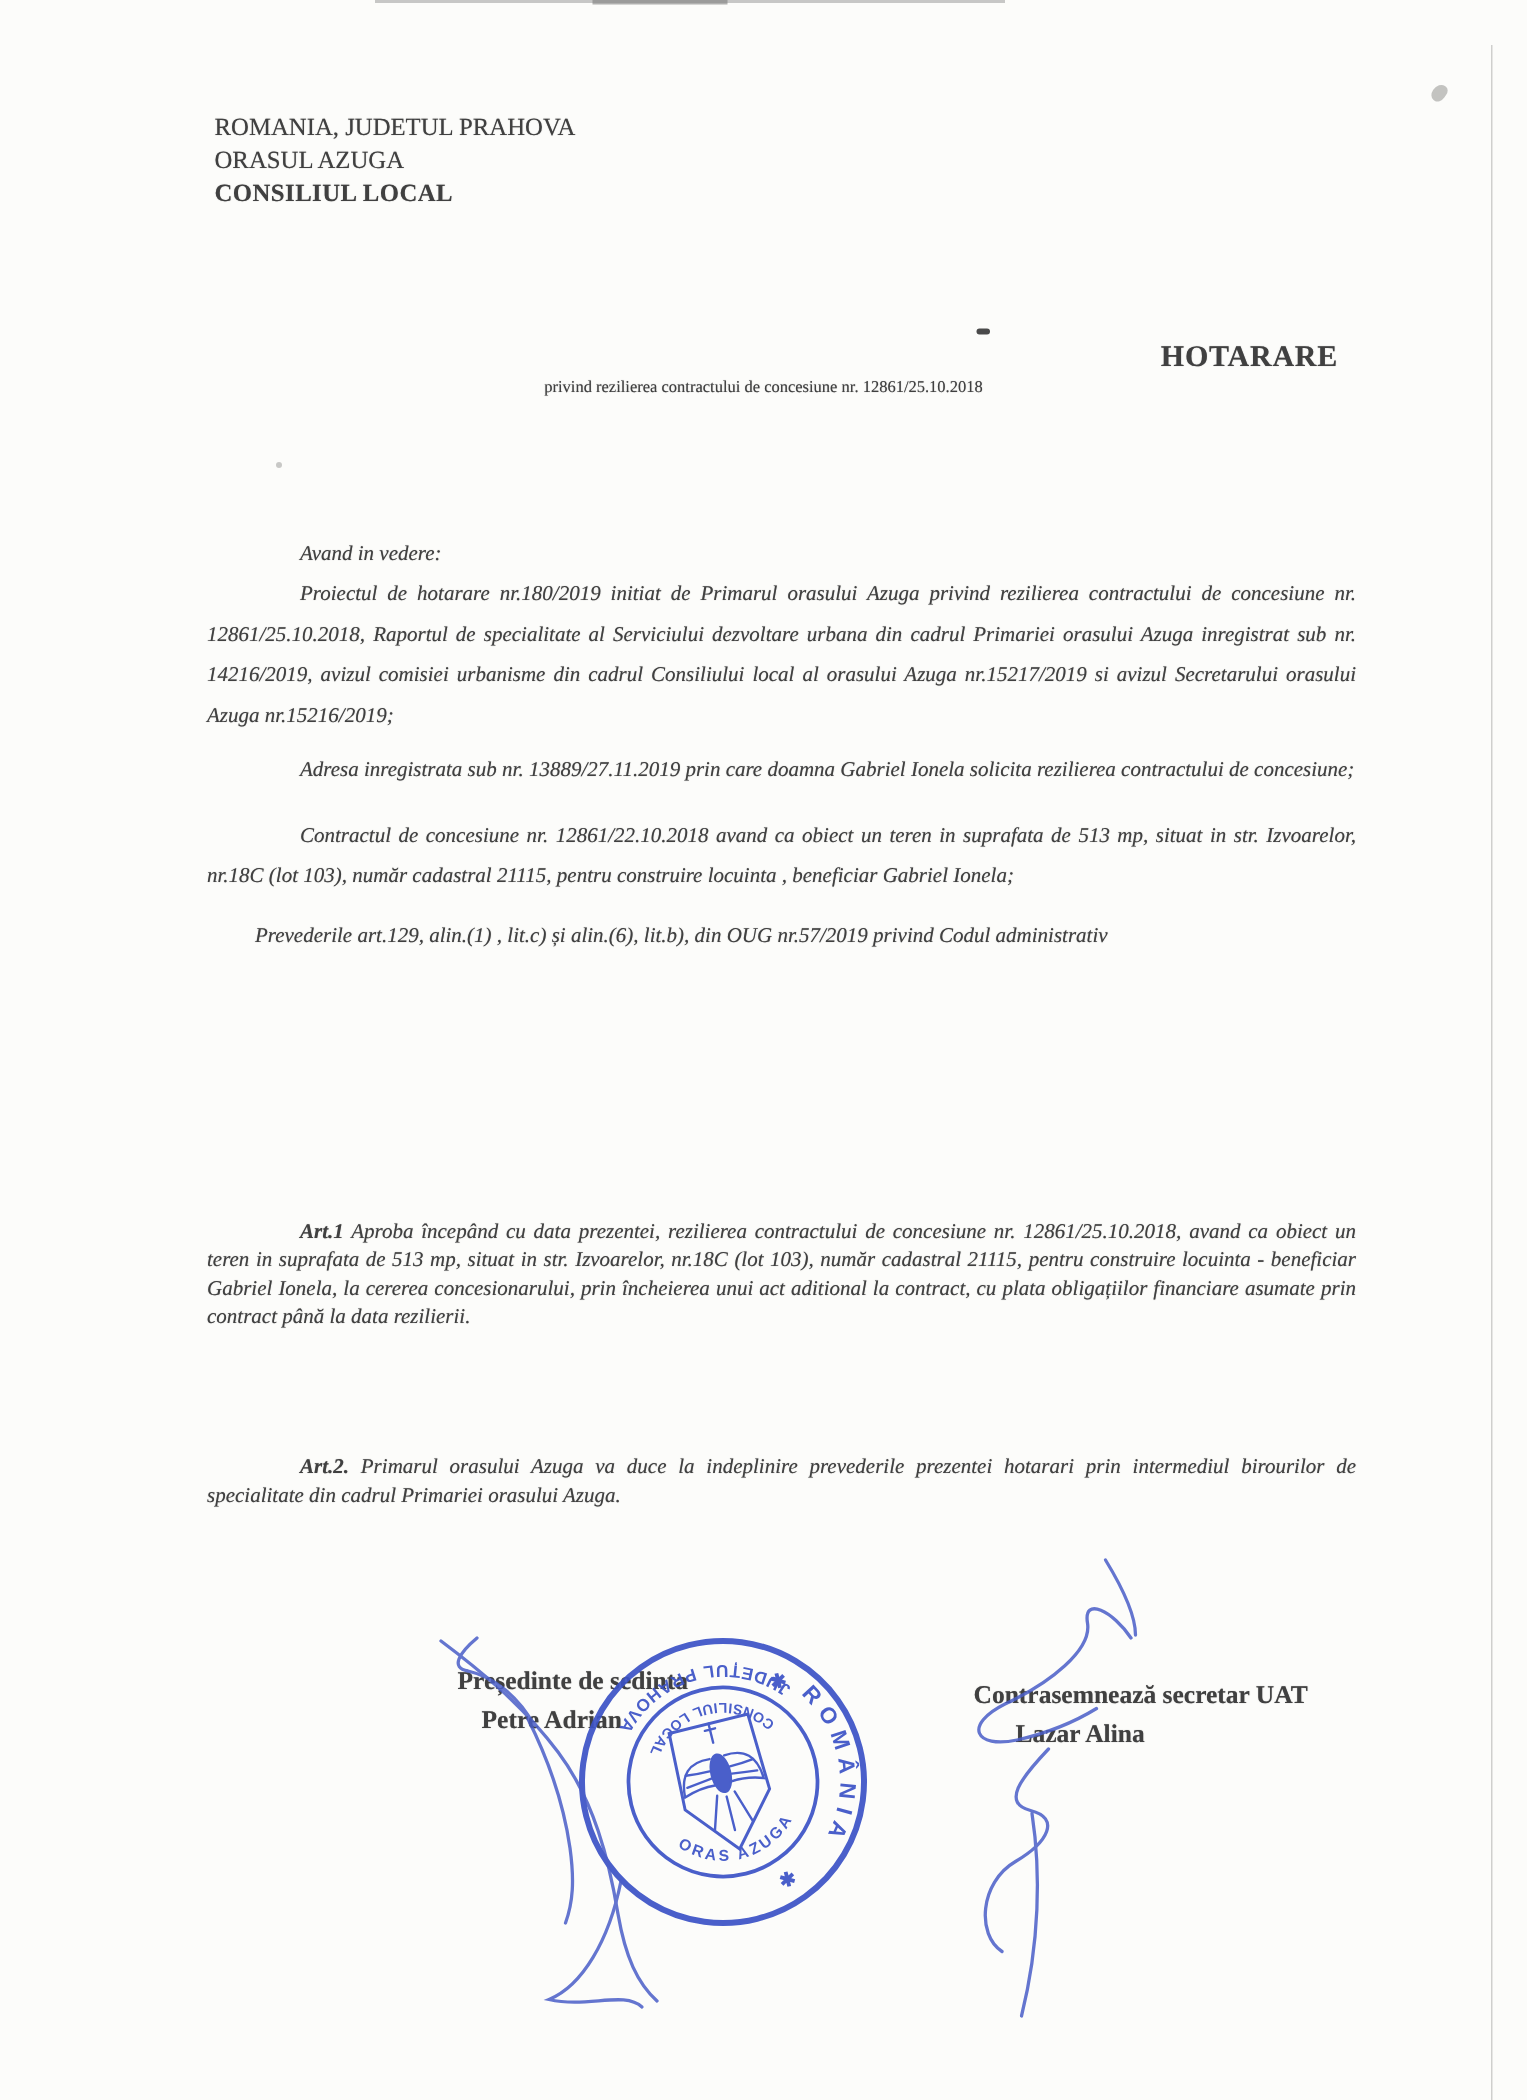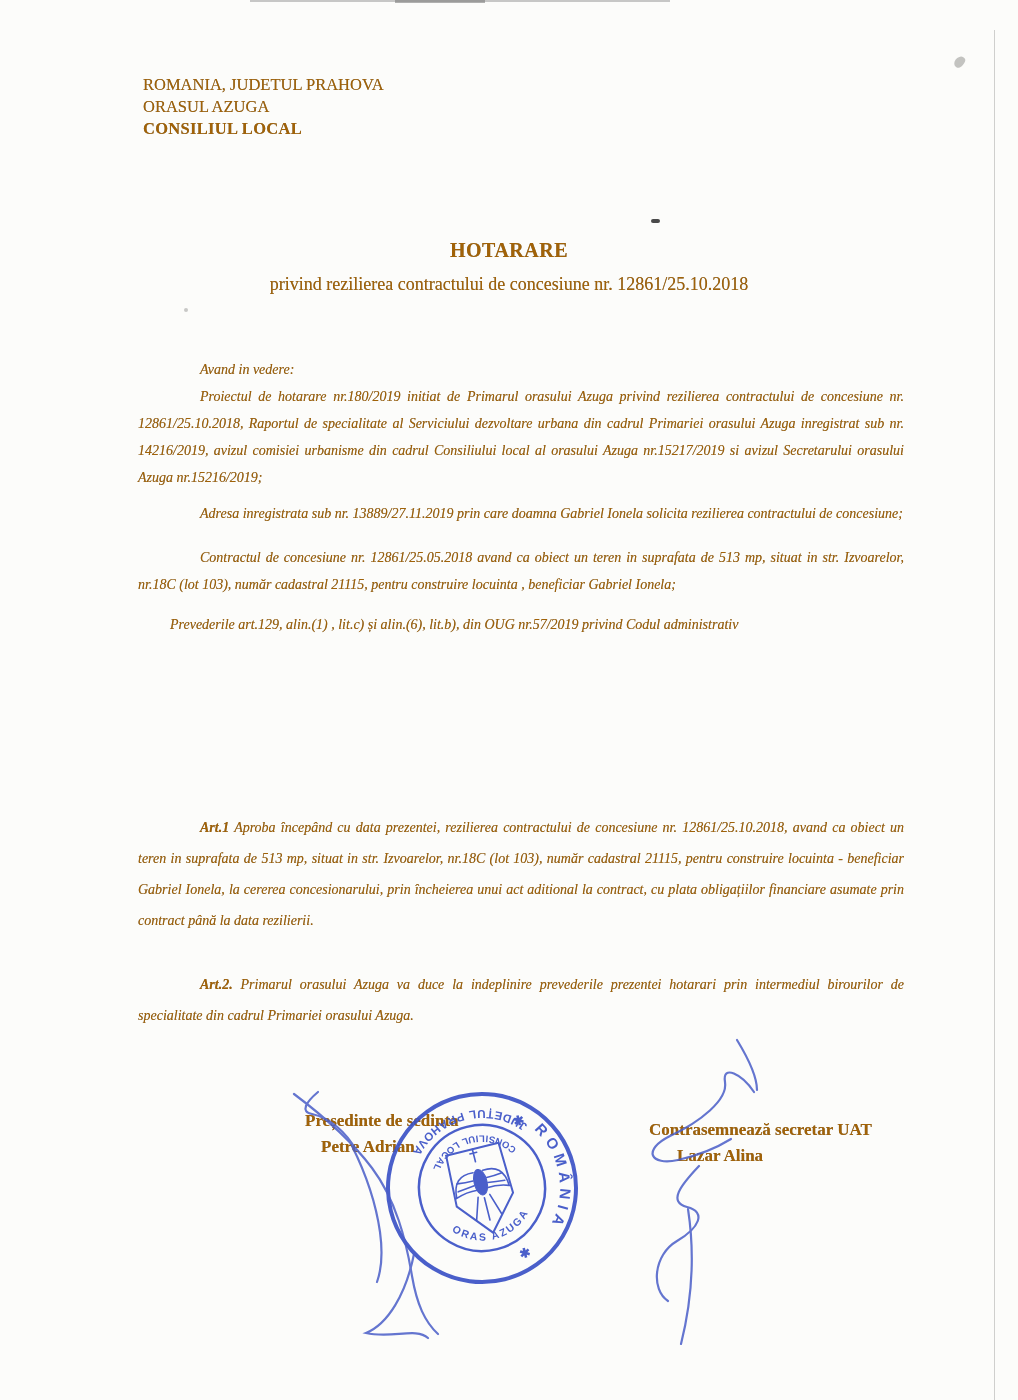--- a/index.html
+++ b/index.html
@@ -3,34 +3,34 @@
 <meta charset="utf-8">
 <style>
   html,body{margin:0;padding:0;background:#e8e8e6;}
   .page{
     position:relative;
     width:1018px;height:1400px;
     margin:0 auto;
     background:#fcfcfa;
     overflow:hidden;
     font-family:"Liberation Serif", serif;
-    color:#a16207;
+    color:#404040;
   }
   .txt{text-shadow:0 0 .6px rgba(40,40,40,.5);}
   .hdr{position:absolute;left:143px;top:74px;font-size:16.5px;line-height:22px;}
   .hdr .bold{font-weight:bold;letter-spacing:.3px;}
   .title-block{position:absolute;left:126px;top:227px;width:766px;text-align:center;}
-  .title-main{font-size:20px;font-weight:bold;letter-spacing:.5px;margin:12px;}
-  .title-sub{font-size:18px;margin:2px 0 0 0;}
+  .title-main{font-size:20px;font-weight:bold;letter-spacing:.5px;margin:0;text-align:right;}
+  .title-sub{font-size:11px;margin:2px 0 0 0;}
   .bodyp{position:absolute;left:138px;width:766px;margin:0;font-size:14px;line-height:27px;text-align:justify;font-style:italic;}
   .ind{text-indent:62px;}
   .ind-sm{text-indent:32px;}
   .bold{font-weight:bold;}
   .decision-heading{position:absolute;left:126px;top:766px;width:766px;text-align:center;font-size:19px;font-weight:bold;letter-spacing:1px;margin:0;}
-  .artp{line-height:31px;}
+  .artp{line-height:19px;}
   .sig{position:absolute;font-size:17px;font-weight:bold;line-height:26px;white-space:nowrap;}
   .footer{position:absolute;left:130px;top:1256px;font-size:17.5px;font-weight:bold;line-height:26px;}
   
   .scan-top-line{position:absolute;left:250px;top:0;width:420px;height:2px;background:#9a9a9a;opacity:.55;}
   .scan-top-line2{position:absolute;left:395px;top:0;width:90px;height:3px;background:#7d7d7d;opacity:.6;}
   .scan-right-line{position:absolute;left:994px;top:30px;width:1px;height:1370px;background:#cfcfcd;}
   .scan-dash{position:absolute;left:651px;top:219px;width:9px;height:4px;background:#4a4a4a;border-radius:2px;}
   .scan-smudge{position:absolute;left:955px;top:56px;width:9px;height:12px;background:#b4b4b2;border-radius:60% 40% 50% 50%;transform:rotate(35deg);opacity:.8;}
   .scan-dot{position:absolute;left:184px;top:308px;width:4px;height:4px;background:#c8c8c6;border-radius:50%;}
   .overlay-svg{position:absolute;left:0;top:0;pointer-events:none;}
@@ -55,21 +55,21 @@
   </div>
 
   <div class="title-block txt">
     <p class="title-main">HOTARARE</p>
     <p class="title-sub">privind rezilierea contractului de concesiune nr. 12861/25.10.2018</p>
   </div>
 
   <p class="bodyp ind txt" style="top:356px">Avand in vedere:</p>
   <p class="bodyp ind txt" style="top:383px">Proiectul de hotarare nr.180/2019 initiat de Primarul orasului Azuga privind rezilierea contractului de concesiune nr. 12861/25.10.2018, Raportul de specialitate al Serviciului dezvoltare urbana din cadrul Primariei orasului Azuga inregistrat sub nr. 14216/2019,  avizul comisiei urbanisme din cadrul Consiliului local al orasului Azuga nr.15217/2019 si avizul Secretarului orasului Azuga nr.15216/2019;</p>
   <p class="bodyp ind txt" style="top:500px">Adresa inregistrata sub nr. 13889/27.11.2019 prin care doamna Gabriel Ionela solicita rezilierea  contractului de concesiune;</p>
-  <p class="bodyp ind txt" style="top:544px">Contractul de concesiune nr. 12861/25.05.2018 avand ca obiect  un teren in suprafata de 513  mp, situat in str. Izvoarelor, nr.18C (lot 103), număr cadastral 21115,  pentru  construire locuinta , beneficiar  Gabriel Ionela;</p>
+  <p class="bodyp ind txt" style="top:544px">Contractul de concesiune nr. 12861/22.10.2018 avand ca obiect  un teren in suprafata de 513  mp, situat in str. Izvoarelor, nr.18C (lot 103), număr cadastral 21115,  pentru  construire locuinta , beneficiar  Gabriel Ionela;</p>
   <p class="bodyp ind-sm txt" style="top:611px">Prevederile art.129, alin.(1) , lit.c) și alin.(6), lit.b), din OUG nr.57/2019 privind Codul administrativ</p>
 
 
 
   <p class="bodyp ind artp txt" style="top:812px"><b>Art.1</b><span> Aproba începând cu data prezentei, rezilierea contractului de concesiune nr. 12861/25.10.2018,  avand ca obiect  un teren in suprafata de  513  mp, situat in str. Izvoarelor, nr.18C (lot 103), număr cadastral 21115,  pentru  construire locuinta - beneficiar  Gabriel Ionela, la cererea concesionarului, prin încheierea unui act aditional la contract, cu plata obligațiilor financiare asumate prin contract până la data rezilierii.</span></p>
   <p class="bodyp ind artp txt" style="top:969px"><b>Art.2.</b><span> Primarul orasului Azuga va duce la indeplinire prevederile prezentei hotarari prin intermediul birourilor de specialitate din cadrul Primariei orasului Azuga.</span></p>
 
   <div class="sig txt" style="left:305px;top:1108px">
     <div>Președinte de sedinta</div>
     <div style="padding-left:16px">Petre  Adrian</div>

